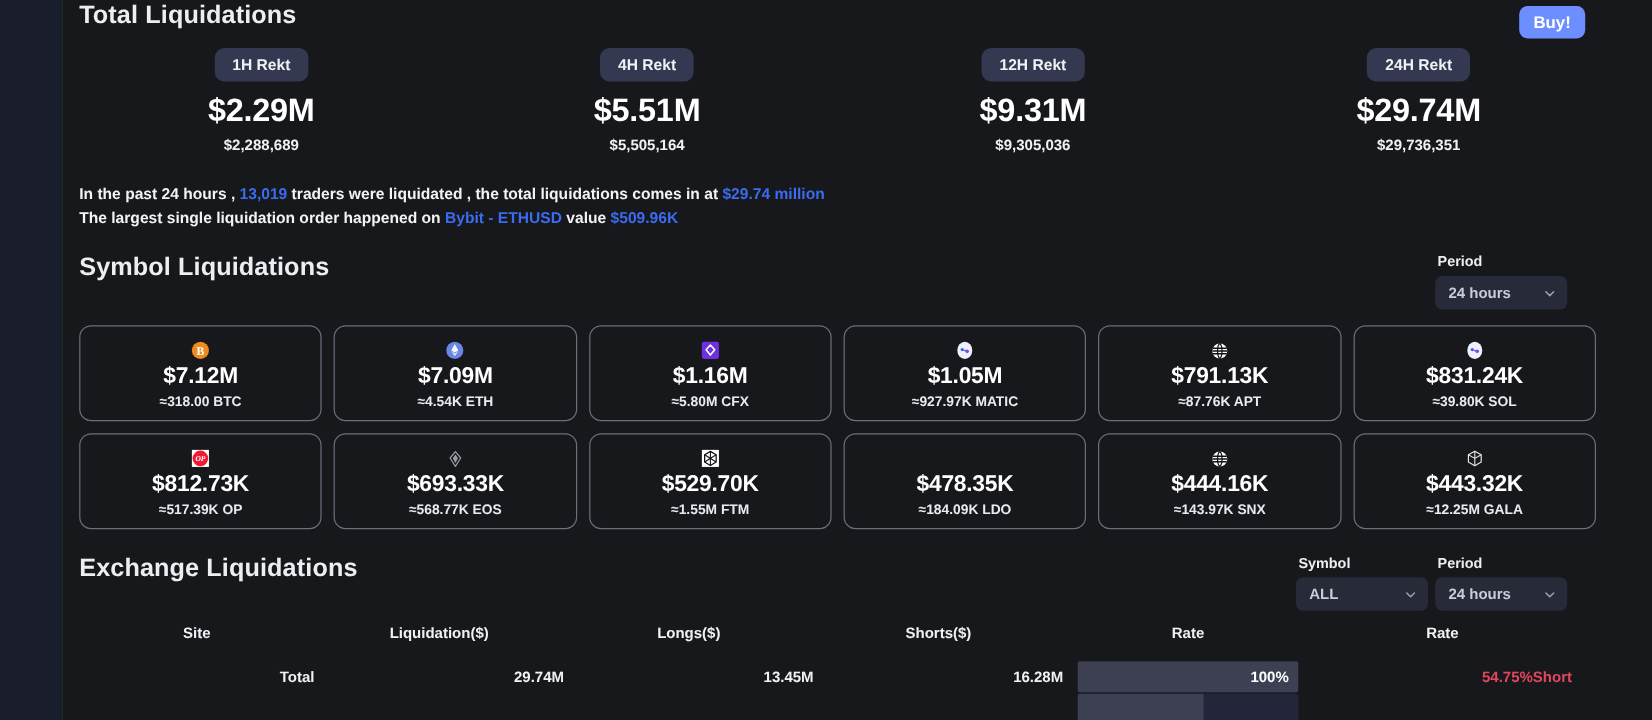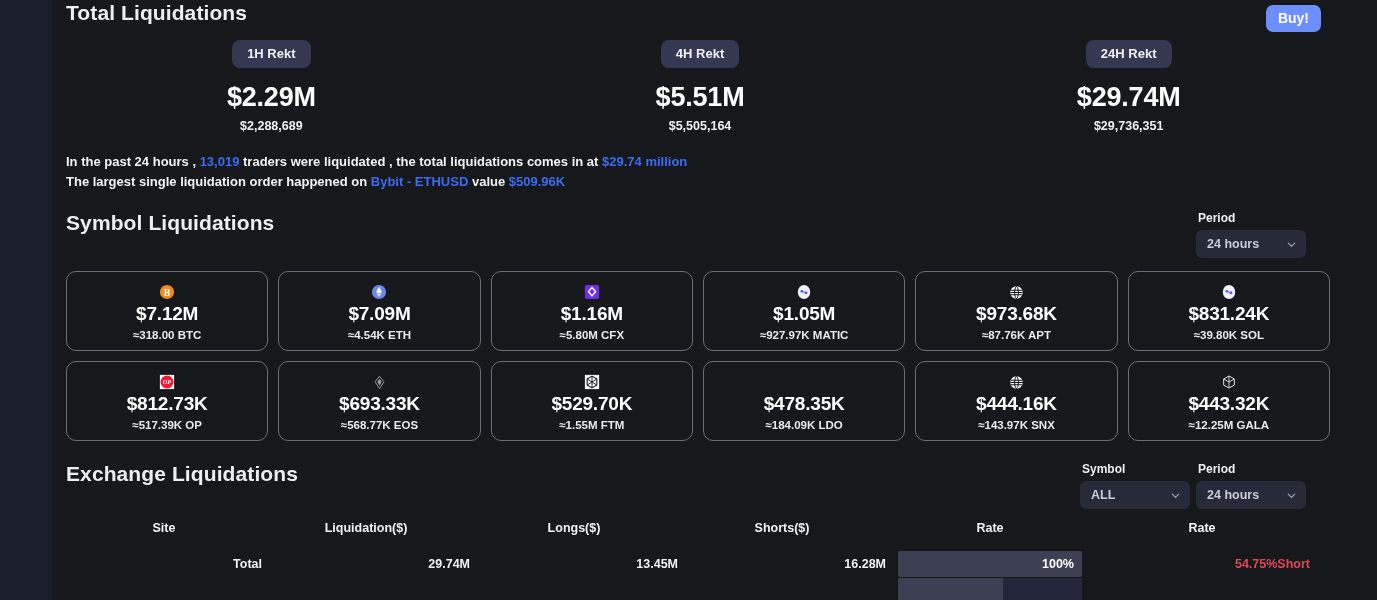--- a/index.html
+++ b/index.html
@@ -77,21 +77,21 @@
     display: inline-block;
     background: #343850;
     color: #f1f2f6;
     font-size: 13px;
     font-weight: bold;
     padding: 7px 15px 8px;
     border-radius: 8px;
     line-height: 1;
   }
   .rekt-big {
-    margin-top: 14px;
+    margin-top: 9px;
     color: #ffffff;
     font-size: 27px;
     font-weight: bold;
     letter-spacing: -.2px;
   }
   .rekt-small {
     margin-top: 6px;
     color: #f0f1f4;
     font-size: 12.5px;
     font-weight: bold;
@@ -274,20 +274,25 @@
         <div class="rekt-big">$2.29M</div>
         <div class="rekt-small">$2,288,689</div>
       </div>
 
       <div class="rekt-cell">
         <div class="rekt-chip">4H Rekt</div>
         <div class="rekt-big">$5.51M</div>
         <div class="rekt-small">$5,505,164</div>
       </div>
 
+      <div class="rekt-cell">
+        <div class="rekt-chip">12H Rekt</div>
+        <div class="rekt-big">$9.31M</div>
+        <div class="rekt-small">$9,305,036</div>
+      </div>
 
       <div class="rekt-cell">
         <div class="rekt-chip">24H Rekt</div>
         <div class="rekt-big">$29.74M</div>
         <div class="rekt-small">$29,736,351</div>
       </div>
 
     </div>
 
     <div class="summary">
@@ -357,21 +362,21 @@
       </div>
 
       <div class="sym-card">
         <div class="sym-icon">
           <svg viewBox="0 0 18 18" width="15" height="15">
             <circle cx="9" cy="9" r="7.5" fill="#ffffff"></circle>
             <path d="M2 6.3 H16 M1.6 9 H16.4 M2 11.7 H16" stroke="#111217" stroke-width="1.4"></path>
             <path d="M9 1.5 C6 4 6 14 9 16.5 C12 14 12 4 9 1.5 Z" fill="none" stroke="#111217" stroke-width="1.2"></path>
           </svg>
         </div>
-        <div class="sym-amount">$973.68K</div>
+        <div class="sym-amount">$791.13K</div>
         <div class="sym-qty">≈87.76K APT</div>
       </div>
 
       <div class="sym-card">
         <div class="sym-icon">
           <svg viewBox="0 0 18 18" width="16" height="16">
             <ellipse cx="9" cy="9" rx="7" ry="8" fill="#eef1fb"></ellipse>
             <circle cx="6.6" cy="8.2" r="1.5" fill="#2f6bd8"></circle>
             <circle cx="11.2" cy="9.9" r="1.7" fill="#7b4fe0"></circle>
             <path d="M7.6 8.8 L10 9.4" stroke="#7b4fe0" stroke-width="1.1"></path>

